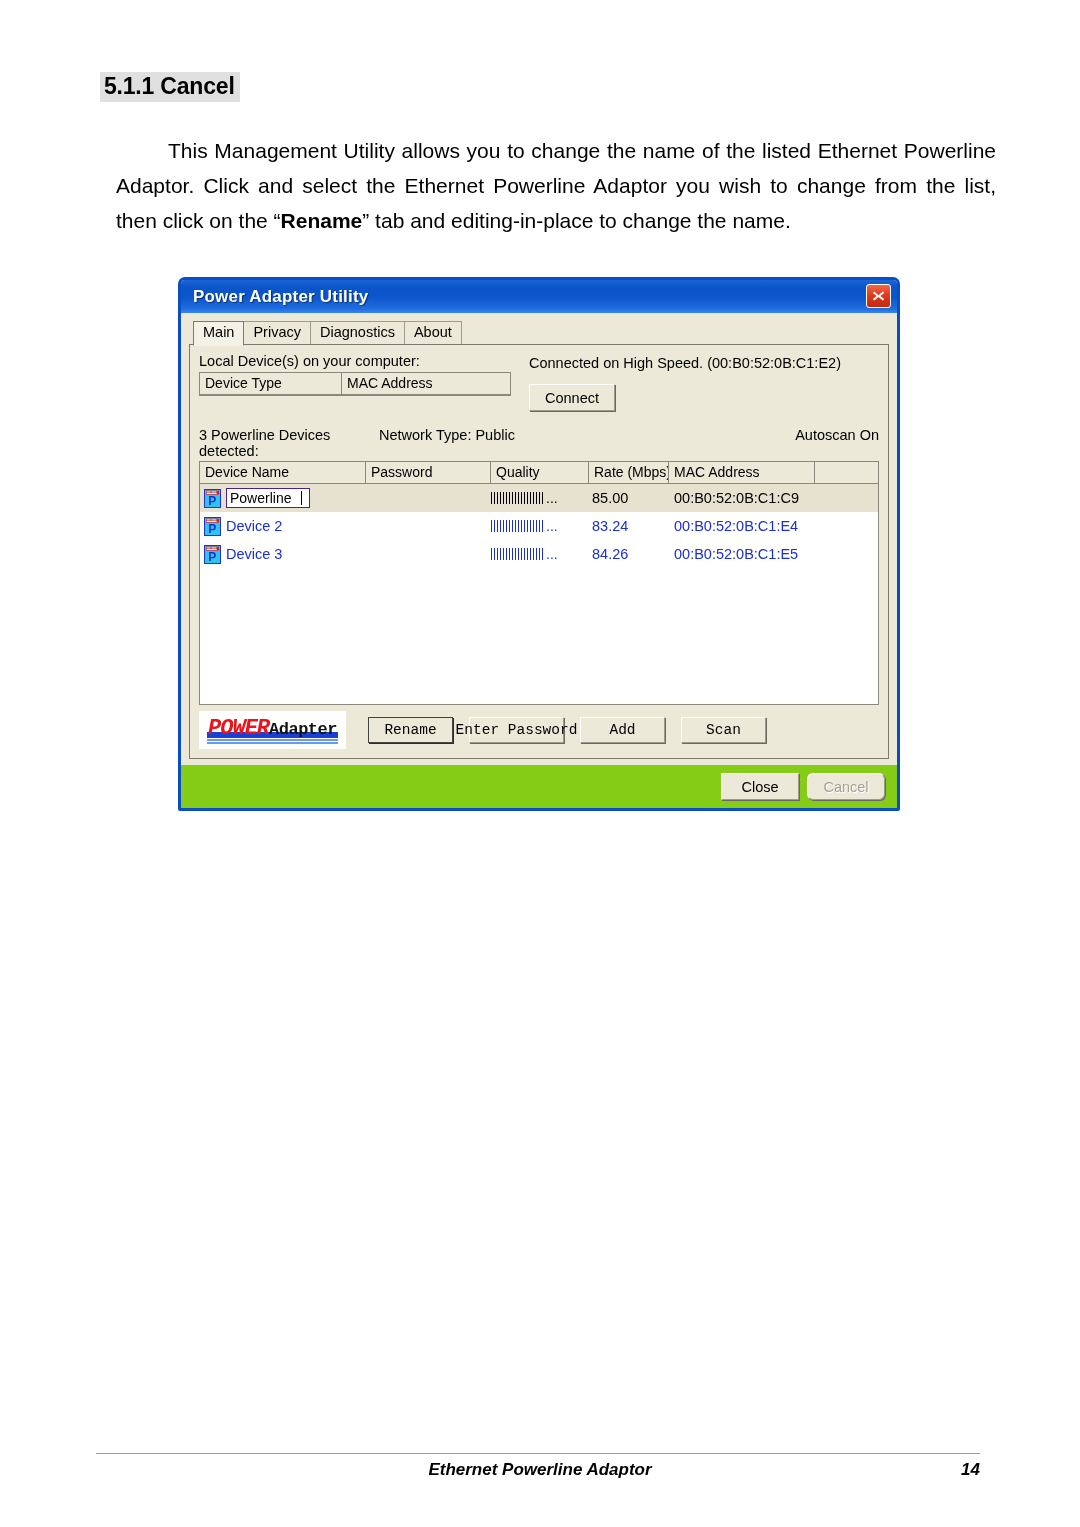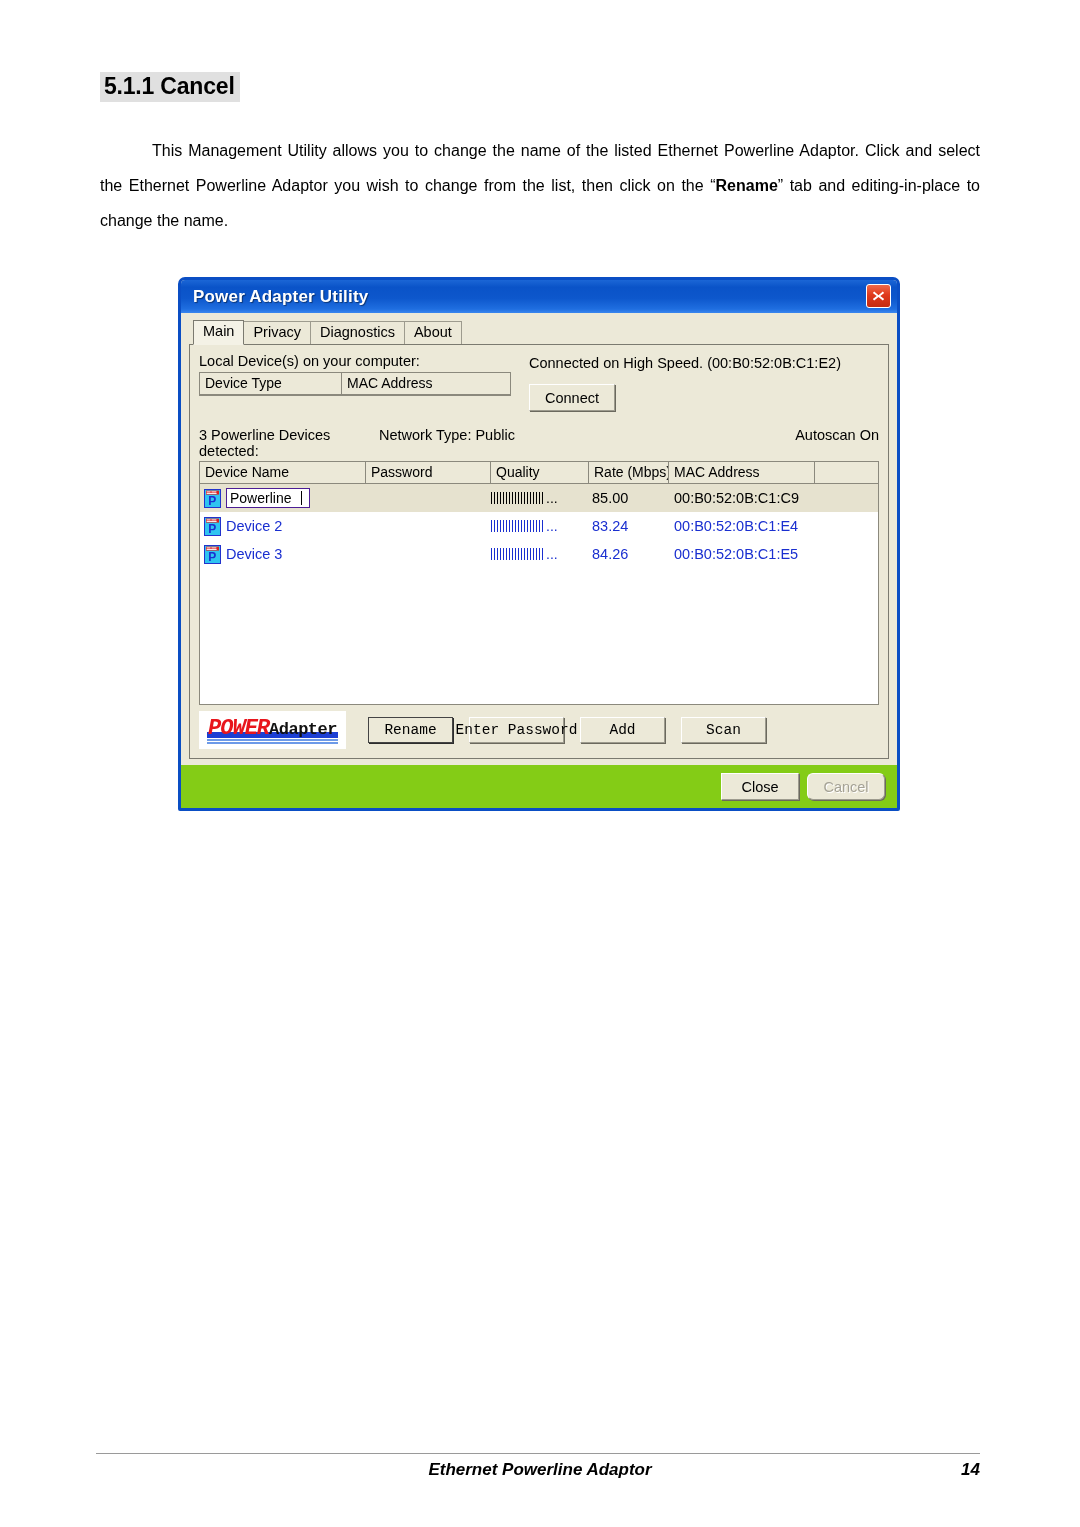--- a/index.html
+++ b/index.html
@@ -18,22 +18,22 @@
 
   .heading {
     position:absolute; left:100px; top:72px;
     font-size:23px; font-weight:bold;
     background:#e0e0e0; padding:1px 5px 2px 4px;
     letter-spacing:-0.2px;
     white-space:nowrap;
   }
 
   .body-copy {
-    position:absolute; left:100px; top:133px; width:880px;
-    font-size:16px; line-height:35px; text-align:justify;
+    position:absolute; left:116px; top:133px; width:880px;
+    font-size:21px; line-height:35px; text-align:justify;
     text-indent:52px;
   }
   .body-copy b { font-weight:bold; }
 
   
   .dlgwrap {
     position:absolute; left:178px; top:277px;
     width:722px; height:534px;
   }
   .dialog {
@@ -70,21 +70,21 @@
   .client {
     flex:1 1 auto;
     background:#ece9d8;
     padding:7px 8px 6px 8px;
     display:flex; flex-direction:column;
     min-height:0;
   }
 
   
   .tabstrip {
-    display:flex; align-items:flex-end;
+    display:flex; align-items:center;
     height:25px;
     border-bottom:1px solid #7b7a70;
     padding-left:4px;
     position:relative;
     z-index:2;
   }
   .tab {
     font-size:14.5px;
     padding:2px 9px 3px 9px;
     background:#ece9d8;

